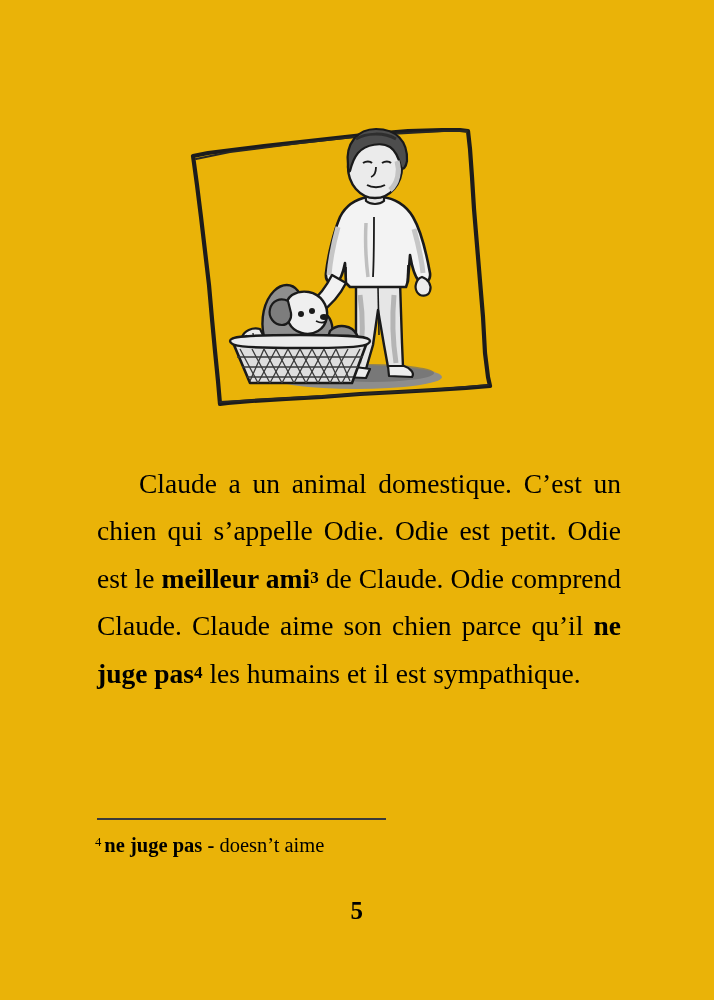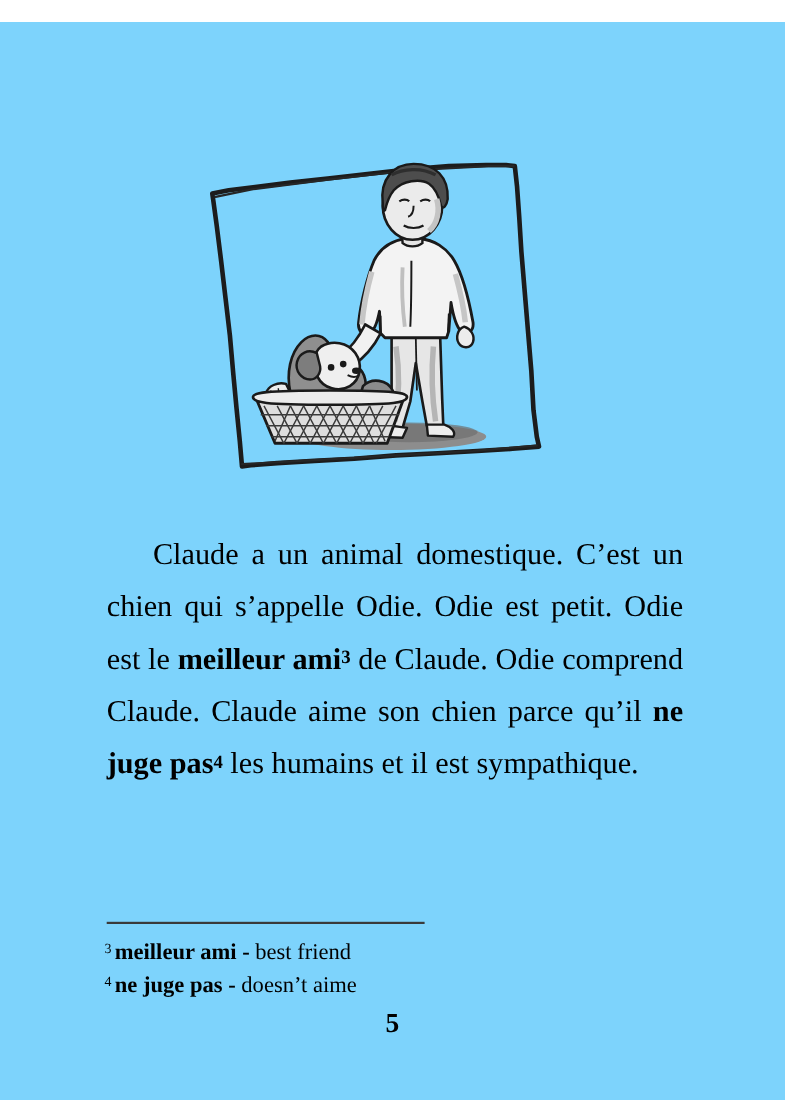--- a/index.html
+++ b/index.html
@@ -12,22 +12,21 @@
     height: 1000px;
     position: relative;
     overflow: hidden;
     font-family: "Liberation Serif", "DejaVu Serif", serif;
     color: #000000;
   }
 
   .page {
     position: absolute;
     inset: 0;
-    background: #7dd3fc;
-    margin-top: 20px;
+    background: #eab308;
   }
 
   
   .illustration-block {
     position: absolute;
     left: 160px;
     top: 105px;
     width: 380px;
     height: 320px;
   }
@@ -215,19 +214,18 @@
         </g>
       </g>
     </svg>
   </div>
 
   <p class="body-text"><span>Claude a un animal domestique. C’est un chien qui s’appelle Odie. Odie est petit. Odie est le </span><span class="bold">meilleur ami</span><span class="fn-ref">3</span><span> de Claude. Odie comprend Claude. Claude aime son chien parce qu’il </span><span class="bold">ne juge pas</span><span class="fn-ref">4</span><span> les humains et il est sympathique.</span></p>
 
   <div class="footnote-rule"></div>
 
   <div class="footnotes">
-    <div class="footnote"><span class="sup">3</span><span class="term">meilleur ami</span><span class="dash">&nbsp;</span><span class="dash">-</span><span class="gloss">&nbsp;</span><span class="gloss">best friend</span></div>
     <div class="footnote"><span class="sup">4</span><span class="term">ne juge pas</span><span class="dash">&nbsp;</span><span class="dash">-</span><span class="gloss">&nbsp;</span><span class="gloss">doesn’t aime</span></div>
   </div>
 
   <div class="page-number">5</div>
 
 </div>
 
 </body></html>

